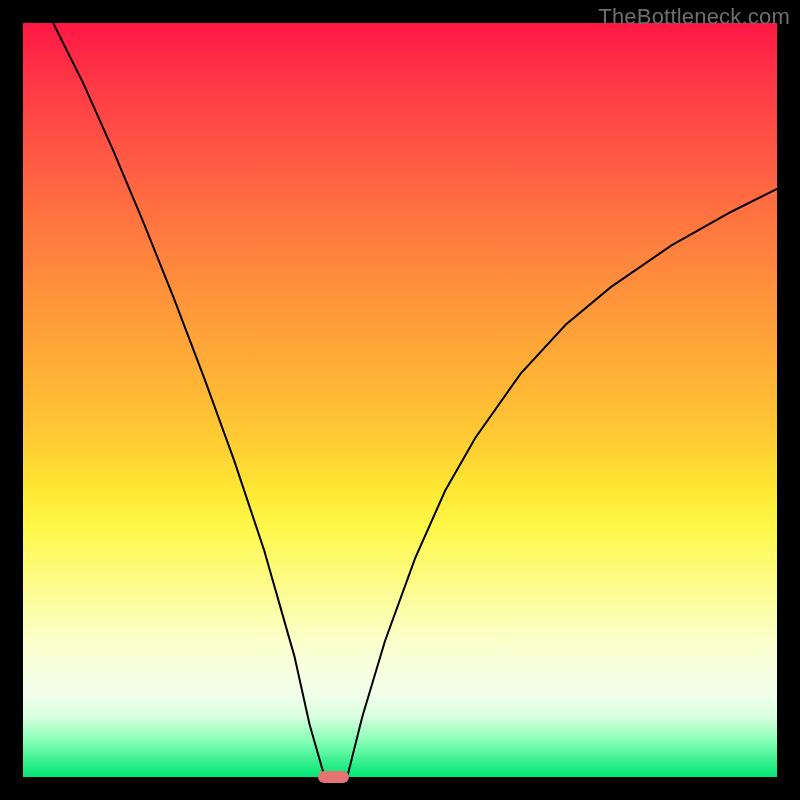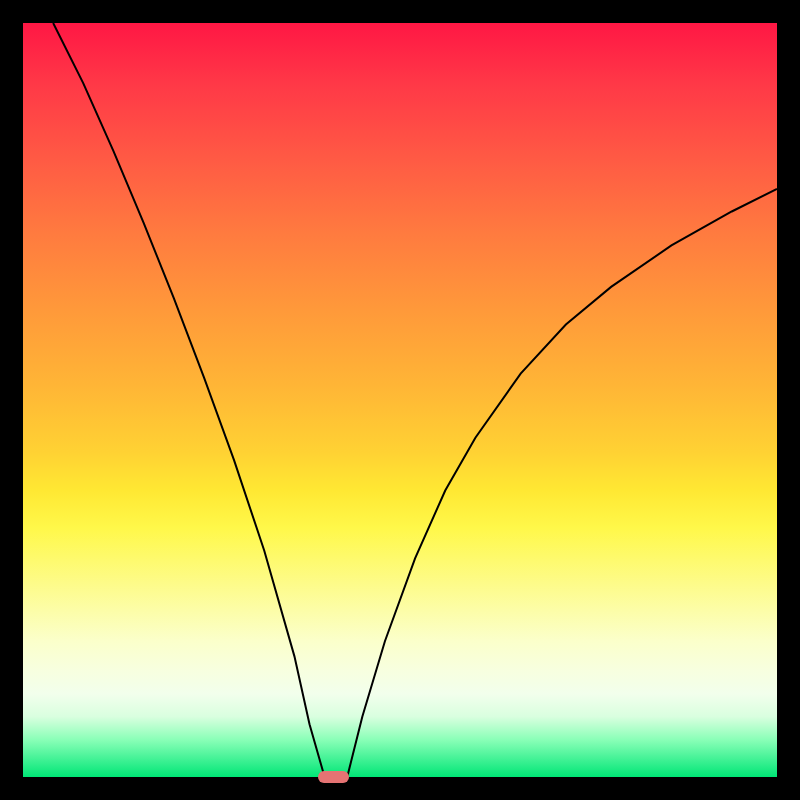--- a/index.html
+++ b/index.html
@@ -68,13 +68,14 @@
 
 <div class="frame">
   <div class="plot-area">
     <div class="gradient-bg"></div>
     <svg class="curve-layer" viewBox="0 0 100 100" preserveAspectRatio="none">
       <path id="curve-left" fill="none" stroke="#000" stroke-width="2" d="M4.00 0.00 L8.00 8.00 L12.00 17.00 L16.00 26.50 L20.00 36.50 L24.00 47.00 L28.00 58.00 L32.00 70.00 L36.00 84.00 L38.00 93.00 L40.00 100.00" vector-effect="non-scaling-stroke"></path>
       <path id="curve-right" fill="none" stroke="#000" stroke-width="2" vector-effect="non-scaling-stroke" d="M43.00 100.00 L45.00 92.00 L48.00 82.00 L52.00 71.00 L56.00 62.00 L60.00 55.00 L66.00 46.50 L72.00 40.00 L78.00 35.00 L86.00 29.50 L94.00 25.00 L100.00 22.00"></path>
     </svg>
     <div id="marker" class="marker" style="width: 31.668px; height: 12.064px; left: 294.814px; bottom: -6.032px;"></div>
   </div>
+  <div class="watermark">TheBottleneck.com</div>
 </div>
 
 </body></html>

